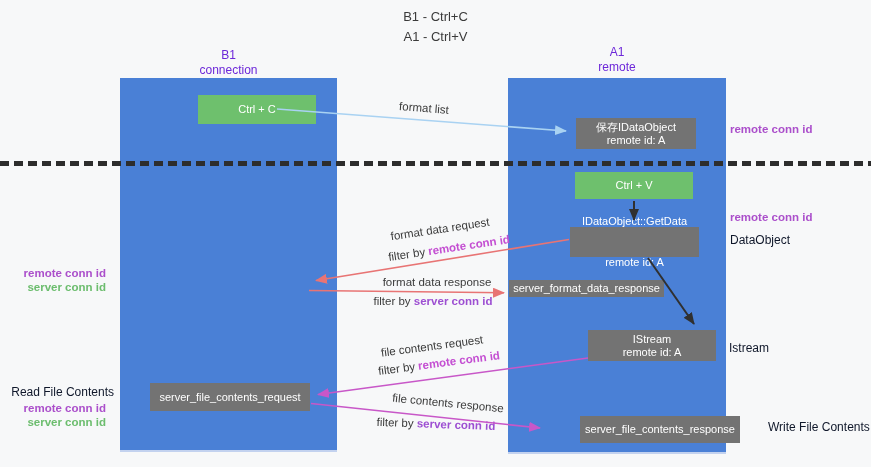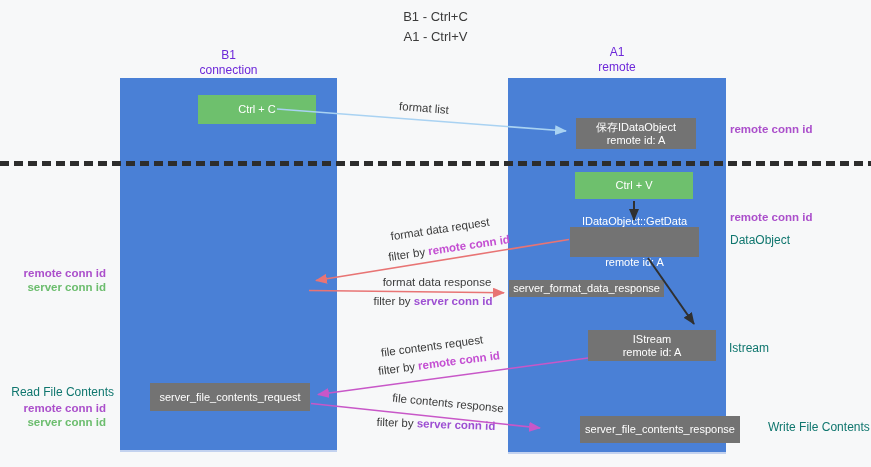--- a/index.html
+++ b/index.html
@@ -36,21 +36,21 @@
     text-align:center;white-space:nowrap;
   }
   .box.orange{background:#737373;}
   .box.green{background:#6ec06d;}
   .flow-label{
     position:absolute;
     font-size:11.5px;color:#3b3b3b;white-space:nowrap;
     transform:translate(-50%,-50%);
   }
   .side-label{
-    position:absolute;font-size:12px;color:#0f766e;white-space:nowrap;
+    position:absolute;font-size:12px;color:#0f172a;white-space:nowrap;
   }
   .bold-purple{color:#ab4fcb;font-weight:bold;font-size:11.5px;}
   .bold-green{color:#6cbd6e;font-weight:bold;font-size:11.5px;}
   .hl-remote{color:#c44fd2;font-weight:bold;}
   .hl-server{color:#9d4fd2;font-weight:bold;}
   .left-col{text-align:right;}
   svg.arrows{position:absolute;left:0;top:0;pointer-events:none;}
 </style>
 </head>
 <body>

